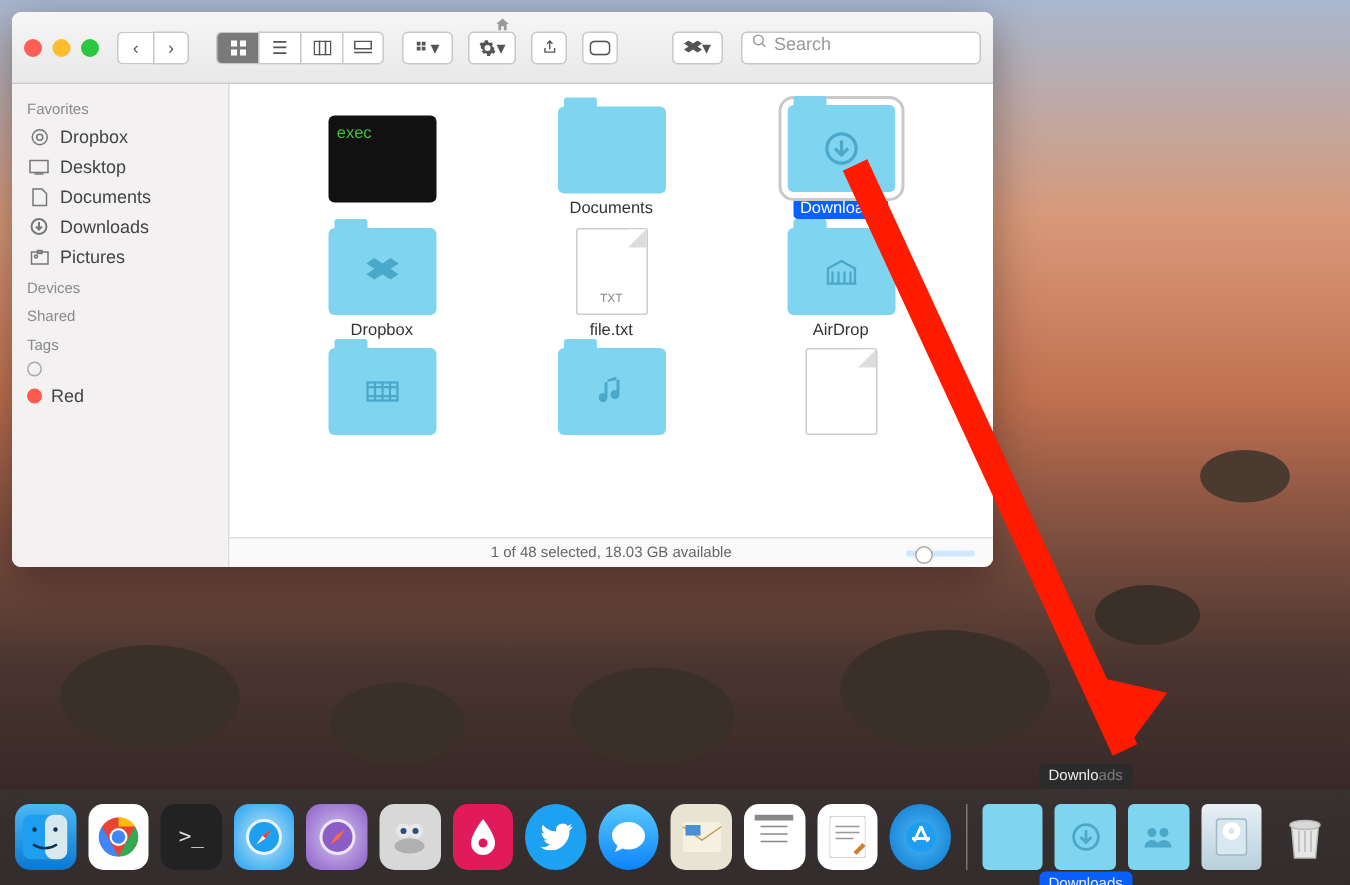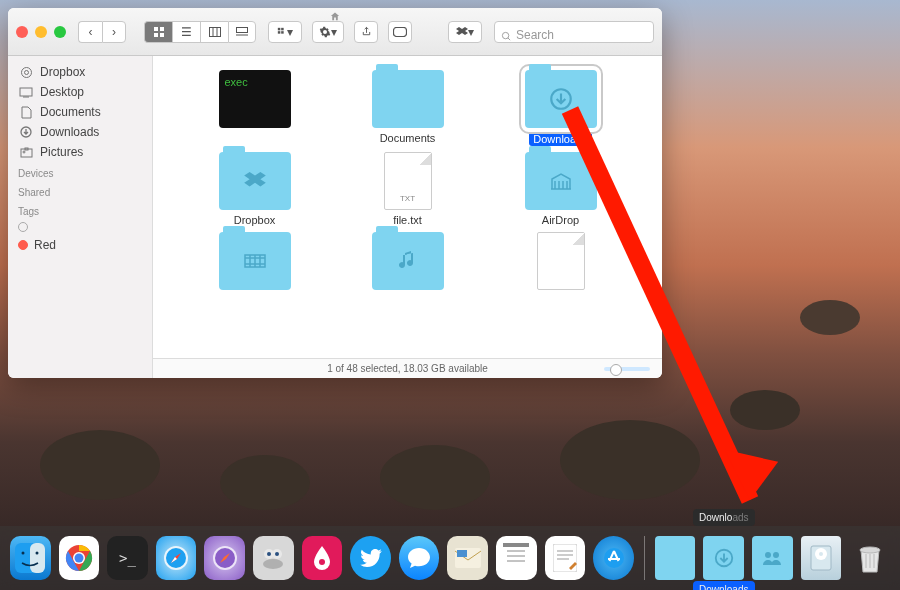--- a/index.html
+++ b/index.html
@@ -13,30 +13,30 @@
 .traffic span { width: 12px; height: 12px; border-radius: 50%; display: block; }
 .t-close { background: #ff5f57; } .t-min { background: #ffbd2e; } .t-max { background: #28c840; }
 .nav-btn { width: 24px; height: 22px; background: #fff; border: 1px solid #c8c8c8; border-radius: 4px; display: flex; align-items: center; justify-content: center; font-size: 12px; color: #555; }
 .nav-group { display: flex; } .nav-group .nav-btn:first-child{border-radius:4px 0 0 4px;border-right:none;} .nav-group .nav-btn:last-child{border-radius:0 4px 4px 0;}
 .seg { display: flex; margin-left: 12px; }
 .seg .nav-btn { border-radius: 0; border-right: none; width: 28px; }
 .seg .nav-btn:first-child { border-radius: 4px 0 0 4px; }
 .seg .nav-btn:last-child { border-radius: 0 4px 4px 0; border-right: 1px solid #c8c8c8; }
 .seg .nav-btn.active { background: #7a7a7a; color: #fff; }
 .home-title { position:absolute; left:50%; top:3px; transform:translateX(-50%); font-size:11px; color:#888; display:flex; align-items:center; gap:3px;}
-.search { margin-left: auto; display: flex; align-items: flex-end; width: 160px; height: 22px; background: #fff; border: 1px solid #c8c8c8; border-radius: 4px; padding: 0 6px; color: #999; font-size: 12px; gap: 4px;}
+.search { margin-left: auto; display: flex; align-items: flex-start; width: 160px; height: 22px; background: #fff; border: 1px solid #c8c8c8; border-radius: 4px; padding: 0 6px; color: #999; font-size: 12px; gap: 4px;}
 .body { flex: 1; display: flex; min-height: 0; }
 .sidebar { width: 145px; background: #f3f1f2; border-right: 1px solid #dcdcdc; padding: 6px 0; font-size: 12px; overflow: hidden; }
 .side-head { color: #8a8a8a; font-size: 10px; padding: 6px 10px 2px; text-transform: none; }
 .side-item { display: flex; align-items: center; gap: 6px; padding: 3px 10px; color: #444; cursor: default; }
 .side-item .ic { width: 16px; height: 14px; display:flex; align-items:center; justify-content:center; color:#777; }
 .tag-dot { width:10px; height:10px; border-radius:50%; border:1px solid #aaa; }
 .content { flex: 1; display: flex; flex-direction: column; }
 .grid { flex: 1; display: grid; grid-template-columns: repeat(3, 1fr); gap: 6px 10px; padding: 14px 30px 0; overflow: hidden; align-content: start; }
-.item { display: flex; flex-direction: column; align-items: center; gap: 4px; font-size: 11px; color: #333; }
+.item { display: flex; flex-direction: column; align-items: center; gap: 4px; font-size: 11px; color: #333; justify-content: center; }
 .item .thumb { width: 72px; height: 58px; border-radius: 4px; position: relative; }
 .item.sel .thumb { outline: 2px solid #c9c9c9; outline-offset: 4px; background-clip: padding-box; }
 .item.sel .label { background: #0a60ff; color: #fff; border-radius: 3px; padding: 1px 4px; }
 .folder { background: #7fd4f0; border-radius: 4px; position: relative; }
 .folder::before { content:""; position:absolute; top:-6px; left:4px; width:22px; height:8px; background:#7fd4f0; border-radius:2px 2px 0 0; }
 .folder .glyph { position:absolute; inset:0; display:flex; align-items:center; justify-content:center; color:#4ba8c8; font-size:22px; }
 .exec { background:#111; display:flex; align-items:flex-start; padding:6px; color:#3fbf3f; font-family:monospace; font-size:11px; }
 .file { background:#fff; border:1px solid #ccc; border-radius:2px; display:flex; flex-direction:column; align-items:center; justify-content:flex-end; font-size:8px; color:#888; padding-bottom:6px; width:48px; height:58px; margin:0 auto; position:relative;}
 .file::before{content:"";position:absolute;top:0;right:0;width:12px;height:12px;background:linear-gradient(135deg,#fff 50%,#ddd 50%);}
 .statusbar { height: 20px; border-top: 1px solid #dcdcdc; background: #fafafa; font-size: 10px; color: #666; display:flex; align-items:center; justify-content:center; position:relative;}
@@ -135,20 +135,21 @@
       <svg width="11" height="11" viewBox="0 0 24 24" fill="none" stroke="#999" stroke-width="2">
           <circle cx="10" cy="10" r="7"></circle>
           <line x1="20" y1="20" x2="15" y2="15"></line>
         </svg>
       <span>Search</span>
     </div>
   </div>
 
   <div class="body">
     <div class="sidebar">
+      <div class="side-head">Favorites</div>
       <div class="side-item">
           <span class="ic">
             <svg width="13" height="13" viewBox="0 0 13 13" fill="none" stroke="#777">
               <circle cx="6.5" cy="6.5" r="2"></circle>
               <circle cx="6.5" cy="6.5" r="5"></circle>
             </svg>
           </span>
           <span>Dropbox</span>
         </div>
       <div class="side-item">

